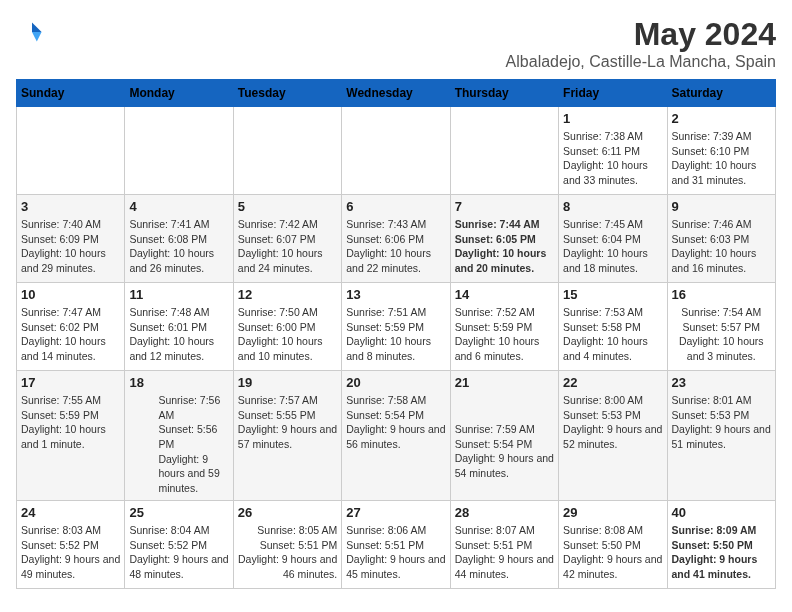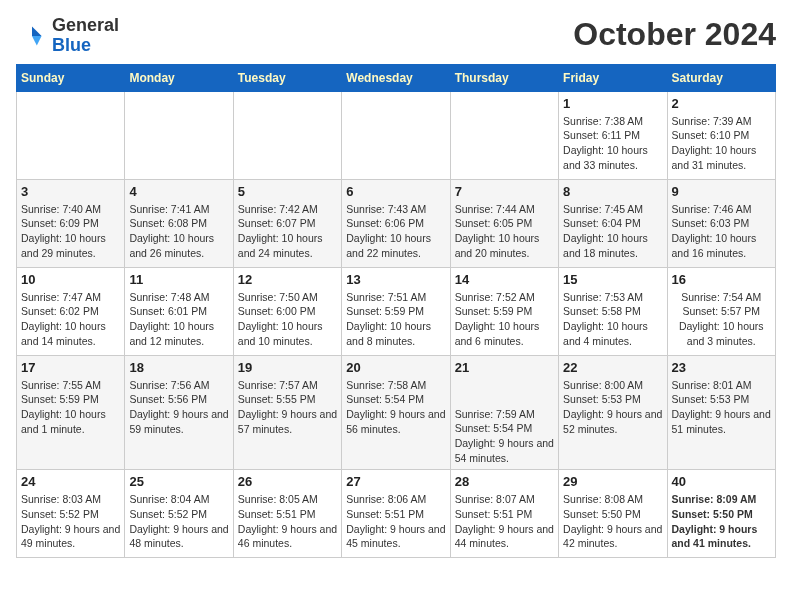--- a/index.html
+++ b/index.html
@@ -44,21 +44,21 @@
       font-size: 16px;
       color: #555;
     }
     .calendar {
       width: 100%;
       border-collapse: collapse;
       font-size: 11px;
     }
     .calendar th {
       background: #1565c0;
-      color: #fef9c3;
+      color: #000000;
       padding: 6px 4px;
       text-align: left;
       font-size: 12px;
       border: 1px solid #1565c0;
     }
     .calendar td {
       border: 1px solid #ccc;
       vertical-align: top;
       padding: 4px;
       height: 88px;
@@ -85,27 +85,24 @@
   </style>
 </head>
 <body>
 
 <div class="header">
   <div class="logo">
     <svg class="logo-icon" viewBox="0 0 40 40">
       <path d="M20 8 L32 20 L20 20 Z" fill="#1565c0"></path>
       <path d="M20 20 L32 20 L26 32 Z" fill="#42a5f5"></path>
     </svg>
-    <div class="logo-text">
-      <div class="logo-general">General</div>
-      <div class="logo-blue">Blue</div>
-    </div>
   </div>
   <div class="title-block">
-    <div class="month-year">October 2024</div>
+    <div class="month-year">May 2024</div>
+    <div class="location">Albaladejo, Castille-La Mancha, Spain</div>
   </div>
 </div>
 
 <table class="calendar">
   <thead>
     <tr>
     <th>Sunday</th>
         <th>Monday</th>
         <th>Tuesday</th>
         <th>Wednesday</th>
@@ -154,21 +151,21 @@
 Daylight: 10 hours and 24 minutes.</div>
         </td>
         <td>
           <div class="day-number">6</div>
           <div class="day-info" style="white-space: pre-line;">Sunrise: 7:43 AM
 Sunset: 6:06 PM
 Daylight: 10 hours and 22 minutes.</div>
         </td>
         <td>
           <div class="day-number">7</div>
-          <div class="day-info" style="white-space: pre-line;">Sunrise: 7:44 AM
+          <div class="day-info" style="white-space: pre-line; font-weight: bold;">Sunrise: 7:44 AM
 Sunset: 6:05 PM
 Daylight: 10 hours and 20 minutes.</div>
         </td>
         <td>
           <div class="day-number">8</div>
           <div class="day-info" style="white-space: pre-line;">Sunrise: 7:45 AM
 Sunset: 6:04 PM
 Daylight: 10 hours and 18 minutes.</div>
         </td>
         <td>
@@ -224,21 +221,21 @@
       </tr>
       <tr>
         <td>
           <div class="day-number">17</div>
           <div class="day-info" style="white-space: pre-line;">Sunrise: 7:55 AM
 Sunset: 5:59 PM
 Daylight: 10 hours and 1 minute.</div>
         </td>
         <td>
           <div class="day-number">18</div>
-          <div class="day-info" style="white-space: pre-line;">Sunrise: 7:56 AM
+          <div class="day-info" style="white-space: pre-line; margin-left: 29px;">Sunrise: 7:56 AM
 Sunset: 5:56 PM
 Daylight: 9 hours and 59 minutes.</div>
         </td>
         <td>
           <div class="day-number">19</div>
           <div class="day-info" style="white-space: pre-line;">Sunrise: 7:57 AM
 Sunset: 5:55 PM
 Daylight: 9 hours and 57 minutes.</div>
         </td>
         <td>
@@ -274,21 +271,21 @@
 Daylight: 9 hours and 49 minutes.</div>
         </td>
         <td>
           <div class="day-number">25</div>
           <div class="day-info" style="white-space: pre-line;">Sunrise: 8:04 AM
 Sunset: 5:52 PM
 Daylight: 9 hours and 48 minutes.</div>
         </td>
         <td>
           <div class="day-number">26</div>
-          <div class="day-info" style="white-space: pre-line;">Sunrise: 8:05 AM
+          <div class="day-info" style="white-space: pre-line; text-align: right;">Sunrise: 8:05 AM
 Sunset: 5:51 PM
 Daylight: 9 hours and 46 minutes.</div>
         </td>
         <td>
           <div class="day-number">27</div>
           <div class="day-info" style="white-space: pre-line;">Sunrise: 8:06 AM
 Sunset: 5:51 PM
 Daylight: 9 hours and 45 minutes.</div>
         </td>
         <td>

